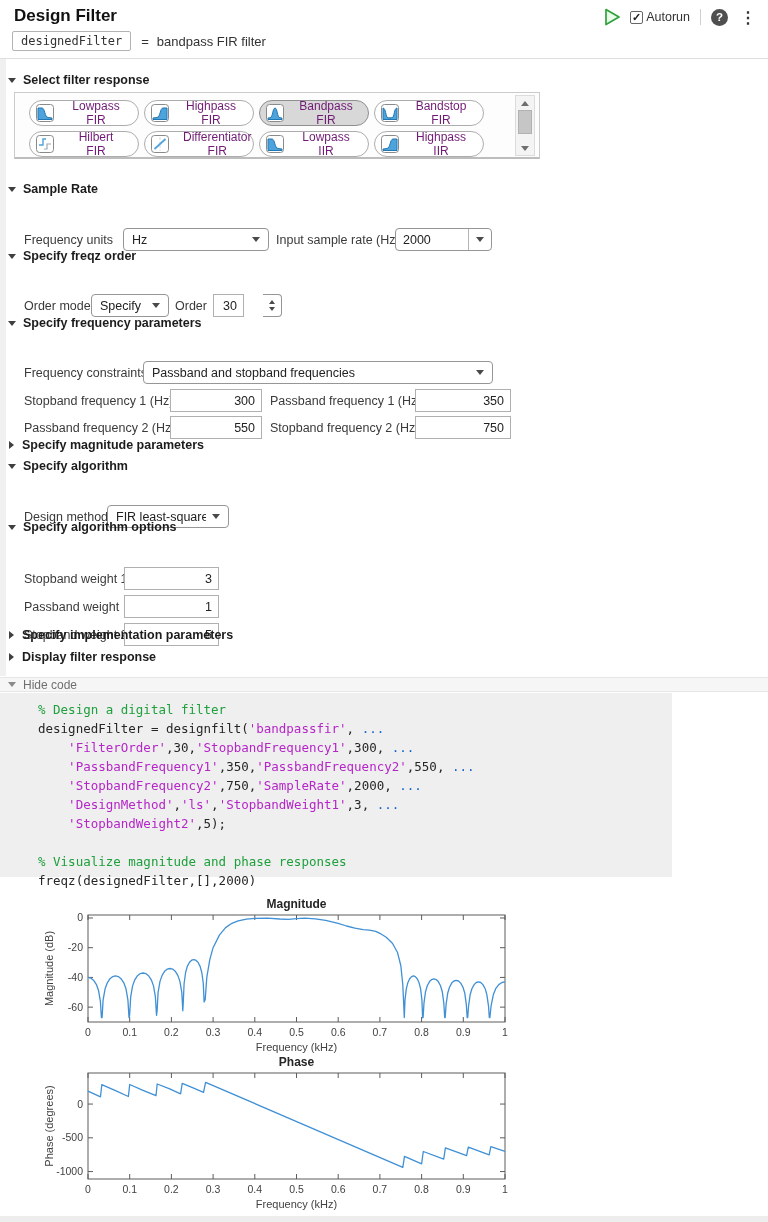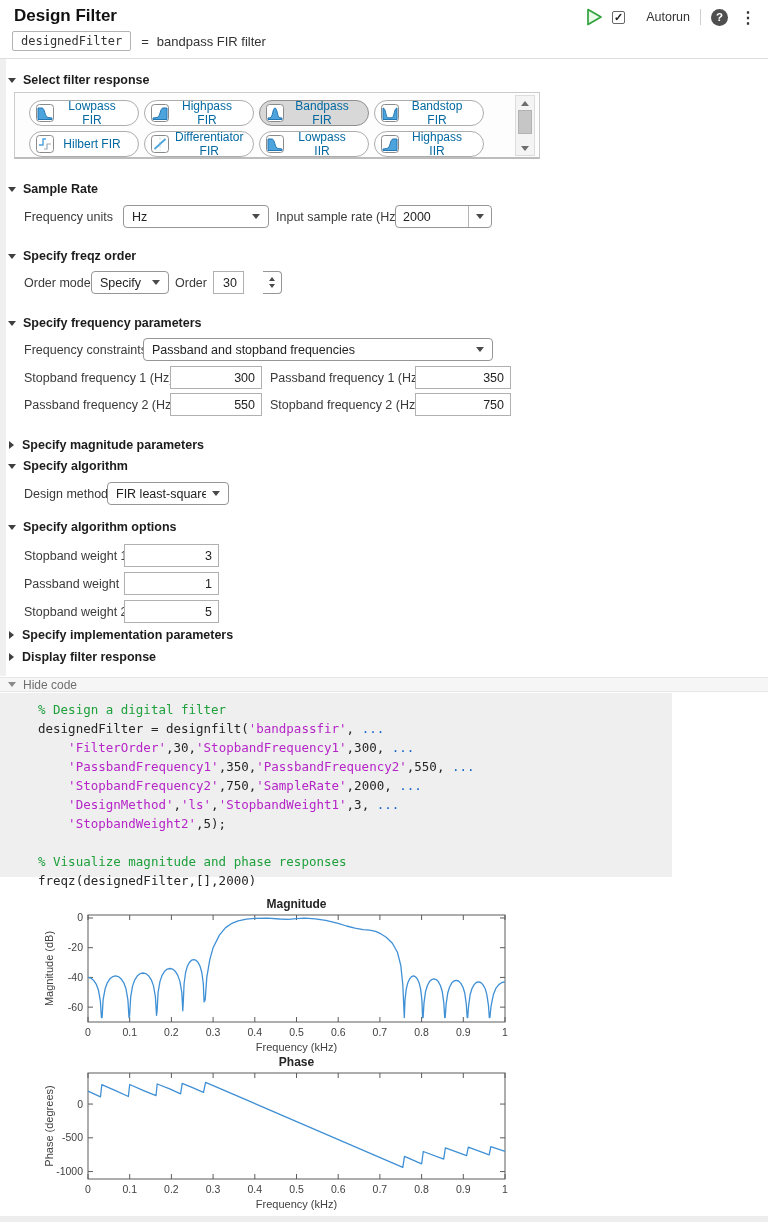--- a/index.html
+++ b/index.html
@@ -6,45 +6,45 @@
   html,body { width:768px; height:1222px; background:#ffffff; font-family:"Liberation Sans", sans-serif; overflow:hidden; position:relative; }
   .abs { position:absolute; }
   
   .hdr-title { left:14px; top:6px; font-size:17px; font-weight:bold; color:#111; }
   .out-row { left:12px; top:30px; height:22px; display:flex; align-items:center; }
   .out-box { border:1px solid #b3b3b3; border-radius:2px; background:#fff; padding:2px 8px; font-family:"DejaVu Sans Mono", monospace; font-size:12px; color:#333; }
   .out-eq { margin:0 8px 0 10px; font-size:13px; color:#333; }
   .out-desc { font-size:13px; color:#333; }
   .hdr-right { top:6px; right:4px; display:flex; align-items:center; height:22px; }
   .chk { width:13px; height:13px; border:1px solid #666; border-radius:2px; background:#fff; display:inline-flex; align-items:center; justify-content:center; font-size:11px; font-weight:bold; color:#222; line-height:1; }
-  .autorun-lbl { font-size:12.5px; color:#333; margin-left:21px; }
+  .autorun-lbl { font-size:12.5px; color:#333; margin-left:3px; }
   .vsep { width:1px; height:16px; background:#cfcfcf; margin:0 10px; }
   .help { width:17px; height:17px; border-radius:50%; background:#4f4f4f; color:#fff; font-size:11.5px; font-weight:bold; display:flex; align-items:center; justify-content:center; }
   .dots { font-size:16px; color:#333; font-weight:bold; margin-left:12px; margin-right:8px; letter-spacing:0; }
   .hdr-div { left:0; top:58px; width:768px; height:1px; background:#dedede; }
   .left-strip { left:0; top:59px; width:6px; height:617px; background:#f0f0f0; }
   .bottom-strip { left:0; top:1216px; width:768px; height:6px; background:#ededed; }
   
   .sec-hdr { display:flex; align-items:center; height:16px; font-size:12.5px; font-weight:bold; color:#1c1c1c; }
   .tri-open { width:0; height:0; border-left:4px solid transparent; border-right:4px solid transparent; border-top:5px solid #3f3f3f; margin:0 7px 0 8px; }
   .tri-closed { width:0; height:0; border-top:4px solid transparent; border-bottom:4px solid transparent; border-left:5px solid #3f3f3f; margin:0 8px 0 9px; }
   
   .fpanel { left:14px; top:92px; width:526px; height:67px; background:#fdfdfd; border:1px solid #cbcbcb; border-bottom:2px solid #bdbdbd; }
-  .fbtn { position:absolute; width:110px; height:26px; border:1px solid #adadad; border-radius:13px; background:#fff; display:flex; align-items:center; font-size:12px; color:#0369a1; }
+  .fbtn { position:absolute; width:110px; height:26px; border:1px solid #adadad; border-radius:13px; background:#fff; display:flex; align-items:center; font-size:12px; color:#701a75;gap:8px; }
   .fbtn.sel { background:#d8d8d8; border-color:#8f8f8f; }
   .fbtn .ficon { margin:0 6px 0 6px; width:18px; height:18px; flex:0 0 18px; }
   .fbtn .flabel { flex:1; text-align:center; padding-right:14px; }
   .scrollbar { position:absolute; left:500px; top:2px; width:20px; height:61px; background:#f4f4f4; border:1px solid #dcdcdc; }
   .sb-up, .sb-dn { position:absolute; left:0; width:18px; height:12px; display:flex; align-items:center; justify-content:center; }
   .sb-up { top:1px; } .sb-dn { bottom:1px; }
   .sb-up b { width:0; height:0; border-left:4px solid transparent; border-right:4px solid transparent; border-bottom:5px solid #6e6e6e; }
   .sb-dn b { width:0; height:0; border-left:4px solid transparent; border-right:4px solid transparent; border-top:5px solid #6e6e6e; }
   .sb-thumb { position:absolute; left:2px; top:14px; width:14px; height:24px; background:#c6c6c6; border:1px solid #b2b2b2; }
   
-  .frow { display:flex; align-items:center; height:23px; }
+  .frow { display:flex; align-items:center; height:23px;margin-top:23px; }
   .flbl { font-size:12.5px; color:#3a3a3a; }
   .dd { height:23px; border:1px solid #969696; border-radius:4px; background:#fff; display:flex; align-items:center; padding:0 8px; font-size:12.5px; color:#222; }
   .dd .dd-txt { flex:1; text-align:left; overflow:hidden; white-space:nowrap; }
   .dd-arrow { width:0; height:0; border-left:4px solid transparent; border-right:4px solid transparent; border-top:5px solid #4a4a4a; margin-left:6px; }
   .combo { height:23px; border:1px solid #969696; border-radius:4px; background:#fff; display:flex; align-items:stretch; }
   .combo .c-txt { flex:1; font-size:12.5px; color:#222; display:flex; align-items:center; padding:0 7px; }
   .combo .c-btn { width:23px; border-left:1px solid #b5b5b5; display:flex; align-items:center; justify-content:center; }
   .numin { height:23px; border:1px solid #b0b0b0; background:#fff; font-size:12.5px; color:#222; padding:0 6px; font-family:"Liberation Sans", sans-serif; }
   .numin.right { text-align:right; }
   .spin { height:23px; width:19px; border:1px solid #969696; border-left:none; border-radius:0 4px 4px 0; background:#fff; display:flex; flex-direction:column; align-items:center; justify-content:center; gap:3px; }

